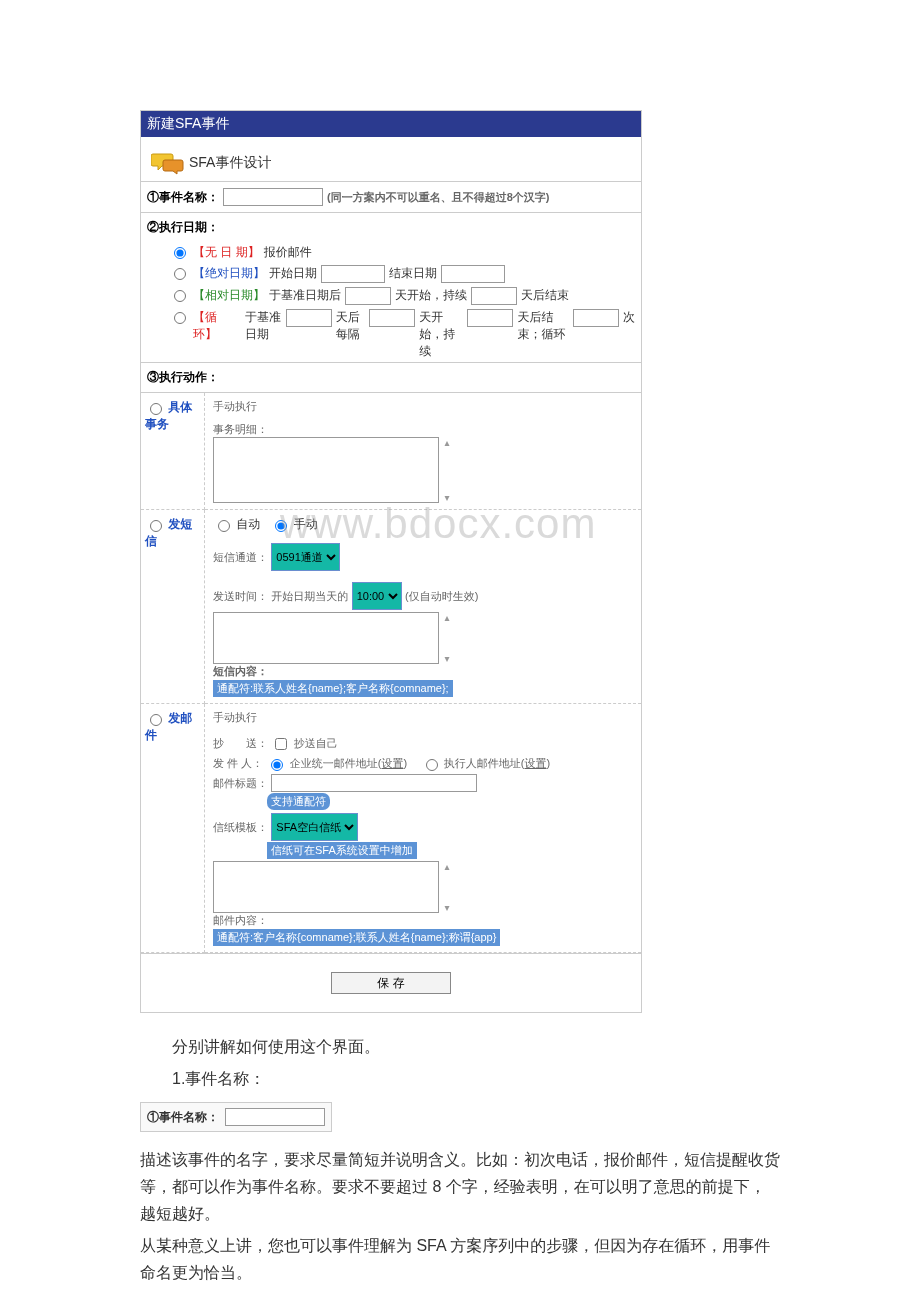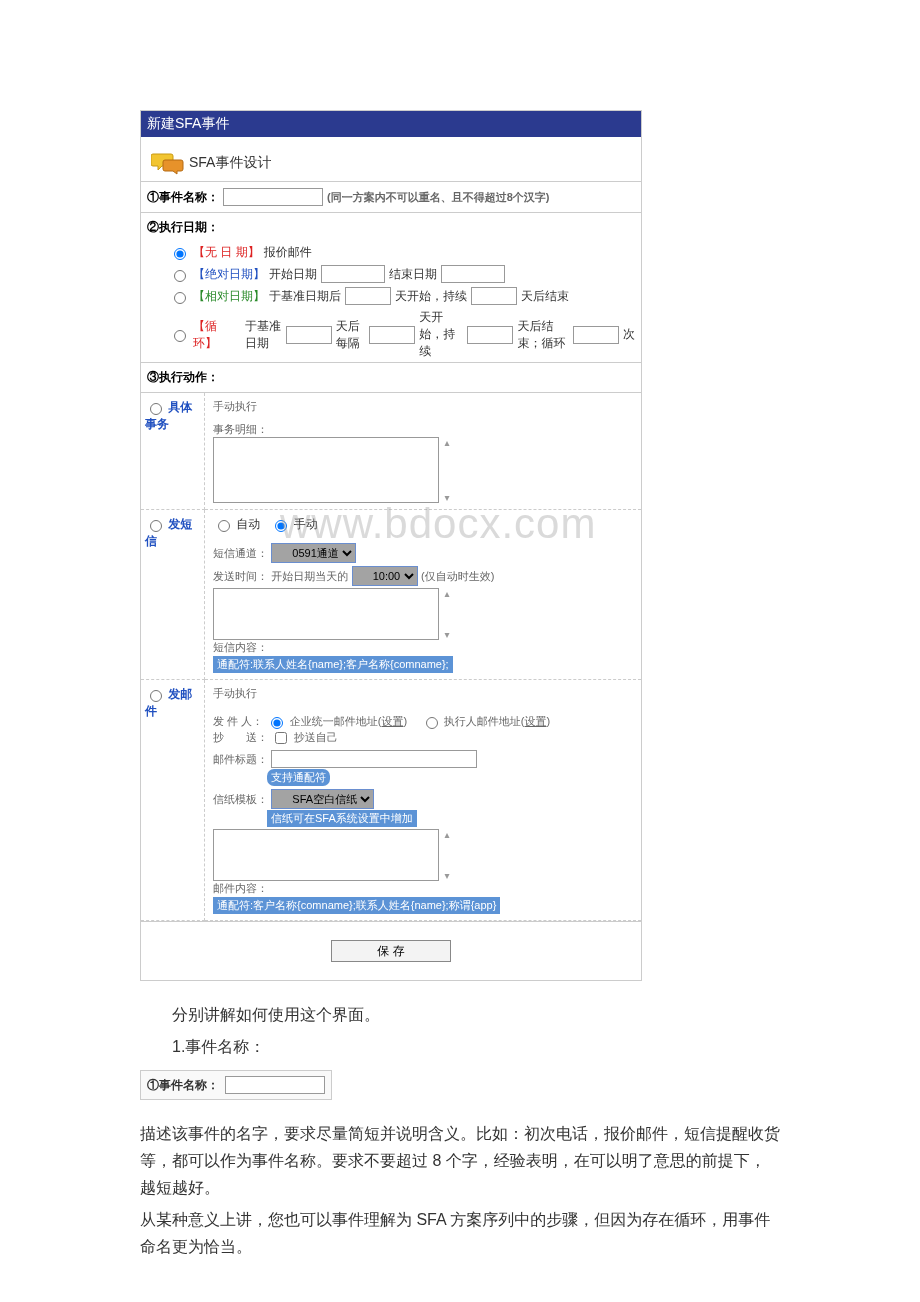--- a/index.html
+++ b/index.html
@@ -41,33 +41,33 @@
   .chat-icon svg { display:block; }
   .section-head {
     font-weight: bold;
     color: #000;
     background:#fff;
     border-top:1px solid #ccc;
     padding:6px 6px;
   }
   .row {
     display:flex;
-    align-items:center;
+    align-items:flex-start;
     padding:2px 6px 2px 28px;
     gap:4px;
     font-size:12px;
   }
   .red    { color:#d22; }
   .blue   { color:#2050c0; }
   .green  { color:#2a8a2a; }
   input[type=text].tiny { width:40px; height:16px; border:1px solid #999; font-size:11px; padding:0 2px;}
   input[type=text].small { width:58px; height:16px; border:1px solid #999; font-size:11px; padding:0 2px;}
   input[type=text].mid  { width:94px; height:16px; border:1px solid #999; font-size:11px; padding:0 2px;}
   input[type=text].wide { width:200px; height:16px; border:1px solid #999; font-size:11px; padding:0 2px;}
-  select.sel { height:20px; border:1px solid #6a8ecf; font-size:11px; background:#a3a3a3;padding-left:16px; }
+  select.sel { height:28px; border:1px solid #6a8ecf; font-size:11px; background:#14b8a6; }
   textarea.box {
     width:220px; height:60px;
     border:1px solid #999;
     resize:none;
     font-size:11px;
   }
   .action-table {
     display:grid;
     grid-template-columns: 64px 1fr;
     border-top:1px solid #ccc;
@@ -248,61 +248,61 @@
           <input type="radio" name="smsmode" class="radio" checked="" style="">
           <span>手动</span>
         </div>
         <div style="height:10px;"></div>
         <div>
           <span class="sub-label">短信通道：</span>
           <select class="sel">
             <option>0591通道</option>
           </select>
         </div>
-        <div style="margin-top:3px;">
+        <div style="margin-top:11px;">
           <span class="sub-label">发送时间：</span>
           <span class="sub-label">开始日期当天的</span>
           <select class="sel">
             <option>10:00</option>
           </select>
           <span class="sub-label">(仅自动时生效)</span>
         </div>
         <div class="ta-wrap" style="margin-top:2px;">
           <textarea class="box" style="height: 46px;"></textarea>
           <div class="scroll-hint">
               <span>▴</span>
               <span>▾</span>
             </div>
         </div>
-        <div style="display:flex;align-items:center;gap:2px;">
+        <div style="display:flex;align-items:center;gap:2px;font-weight:bold;">
           <span class="sub-label">短信内容：</span>
         </div>
         <span class="hint-strip">通配符:联系人姓名{name};客户名称{comname};</span>
       </div>
 
       <div class="action-left">
         <input type="radio" name="act" class="radio" style="">
         <span>发邮件</span>
       </div>
       <div class="action-right">
         <div class="sub-label">手动执行</div>
         <div style="height:10px;"></div>
+        <div>
+          <span class="sub-label">抄　　送：</span>
+          <input type="checkbox" class="checkbox" style="">
+          <span class="sub-label">抄送自己</span>
+        </div>
         <div style="margin-top:3px;">
           <span class="sub-label">发 件 人：</span>
           <input type="radio" name="sender" class="radio" checked="" style="">
           <span class="sub-label">企业统一邮件地址(</span><span class="sub-label underline">设置</span><span class="sub-label">)</span>
           &nbsp;&nbsp;
           <input type="radio" name="sender" class="radio" style="">
           <span class="sub-label">执行人邮件地址(</span><span class="sub-label underline">设置</span><span class="sub-label">)</span>
         </div>
-        <div>
-          <span class="sub-label">抄　　送：</span>
-          <input type="checkbox" class="checkbox" style="">
-          <span class="sub-label">抄送自己</span>
-        </div>
         <div style="margin-top:3px;">
           <span class="sub-label">邮件标题：</span>
           <input type="text" class="wide" style="">
         </div>
         <span class="hint-strip" style="margin-left:54px;border-radius:7px;">支持通配符</span>
         <div style="margin-top:3px;">
           <span class="sub-label">信纸模板：</span>
           <select class="sel">
             <option>SFA空白信纸</option>
           </select>
@@ -329,19 +329,19 @@
 
   </div>
 
   <div class="doc-text">
     <p style="text-indent:2em;">分别讲解如何使用这个界面。</p>
     <p style="text-indent:2em;">1.事件名称：</p>
     <div class="mini-panel">
       <span>①事件名称：</span>
       <input type="text" class="mid" style="">
     </div>
-    <p style="margin-top:20px;">描述该事件的名字，要求尽量简短并说明含义。比如：初次电话，报价邮件，短信提醒收货等，都可以作为事件名称。要求不要超过 8 个字，经验表明，在可以明了意思的前提下，越短越好。</p>
+    <p style="margin-top:14px;">描述该事件的名字，要求尽量简短并说明含义。比如：初次电话，报价邮件，短信提醒收货等，都可以作为事件名称。要求不要超过 8 个字，经验表明，在可以明了意思的前提下，越短越好。</p>
     <p>从某种意义上讲，您也可以事件理解为 SFA 方案序列中的步骤，但因为存在循环，用事件命名更为恰当。</p>
   </div>
 
 </div>
 
 <div class="watermark">www.bdocx.com</div>
 
 </body></html>

